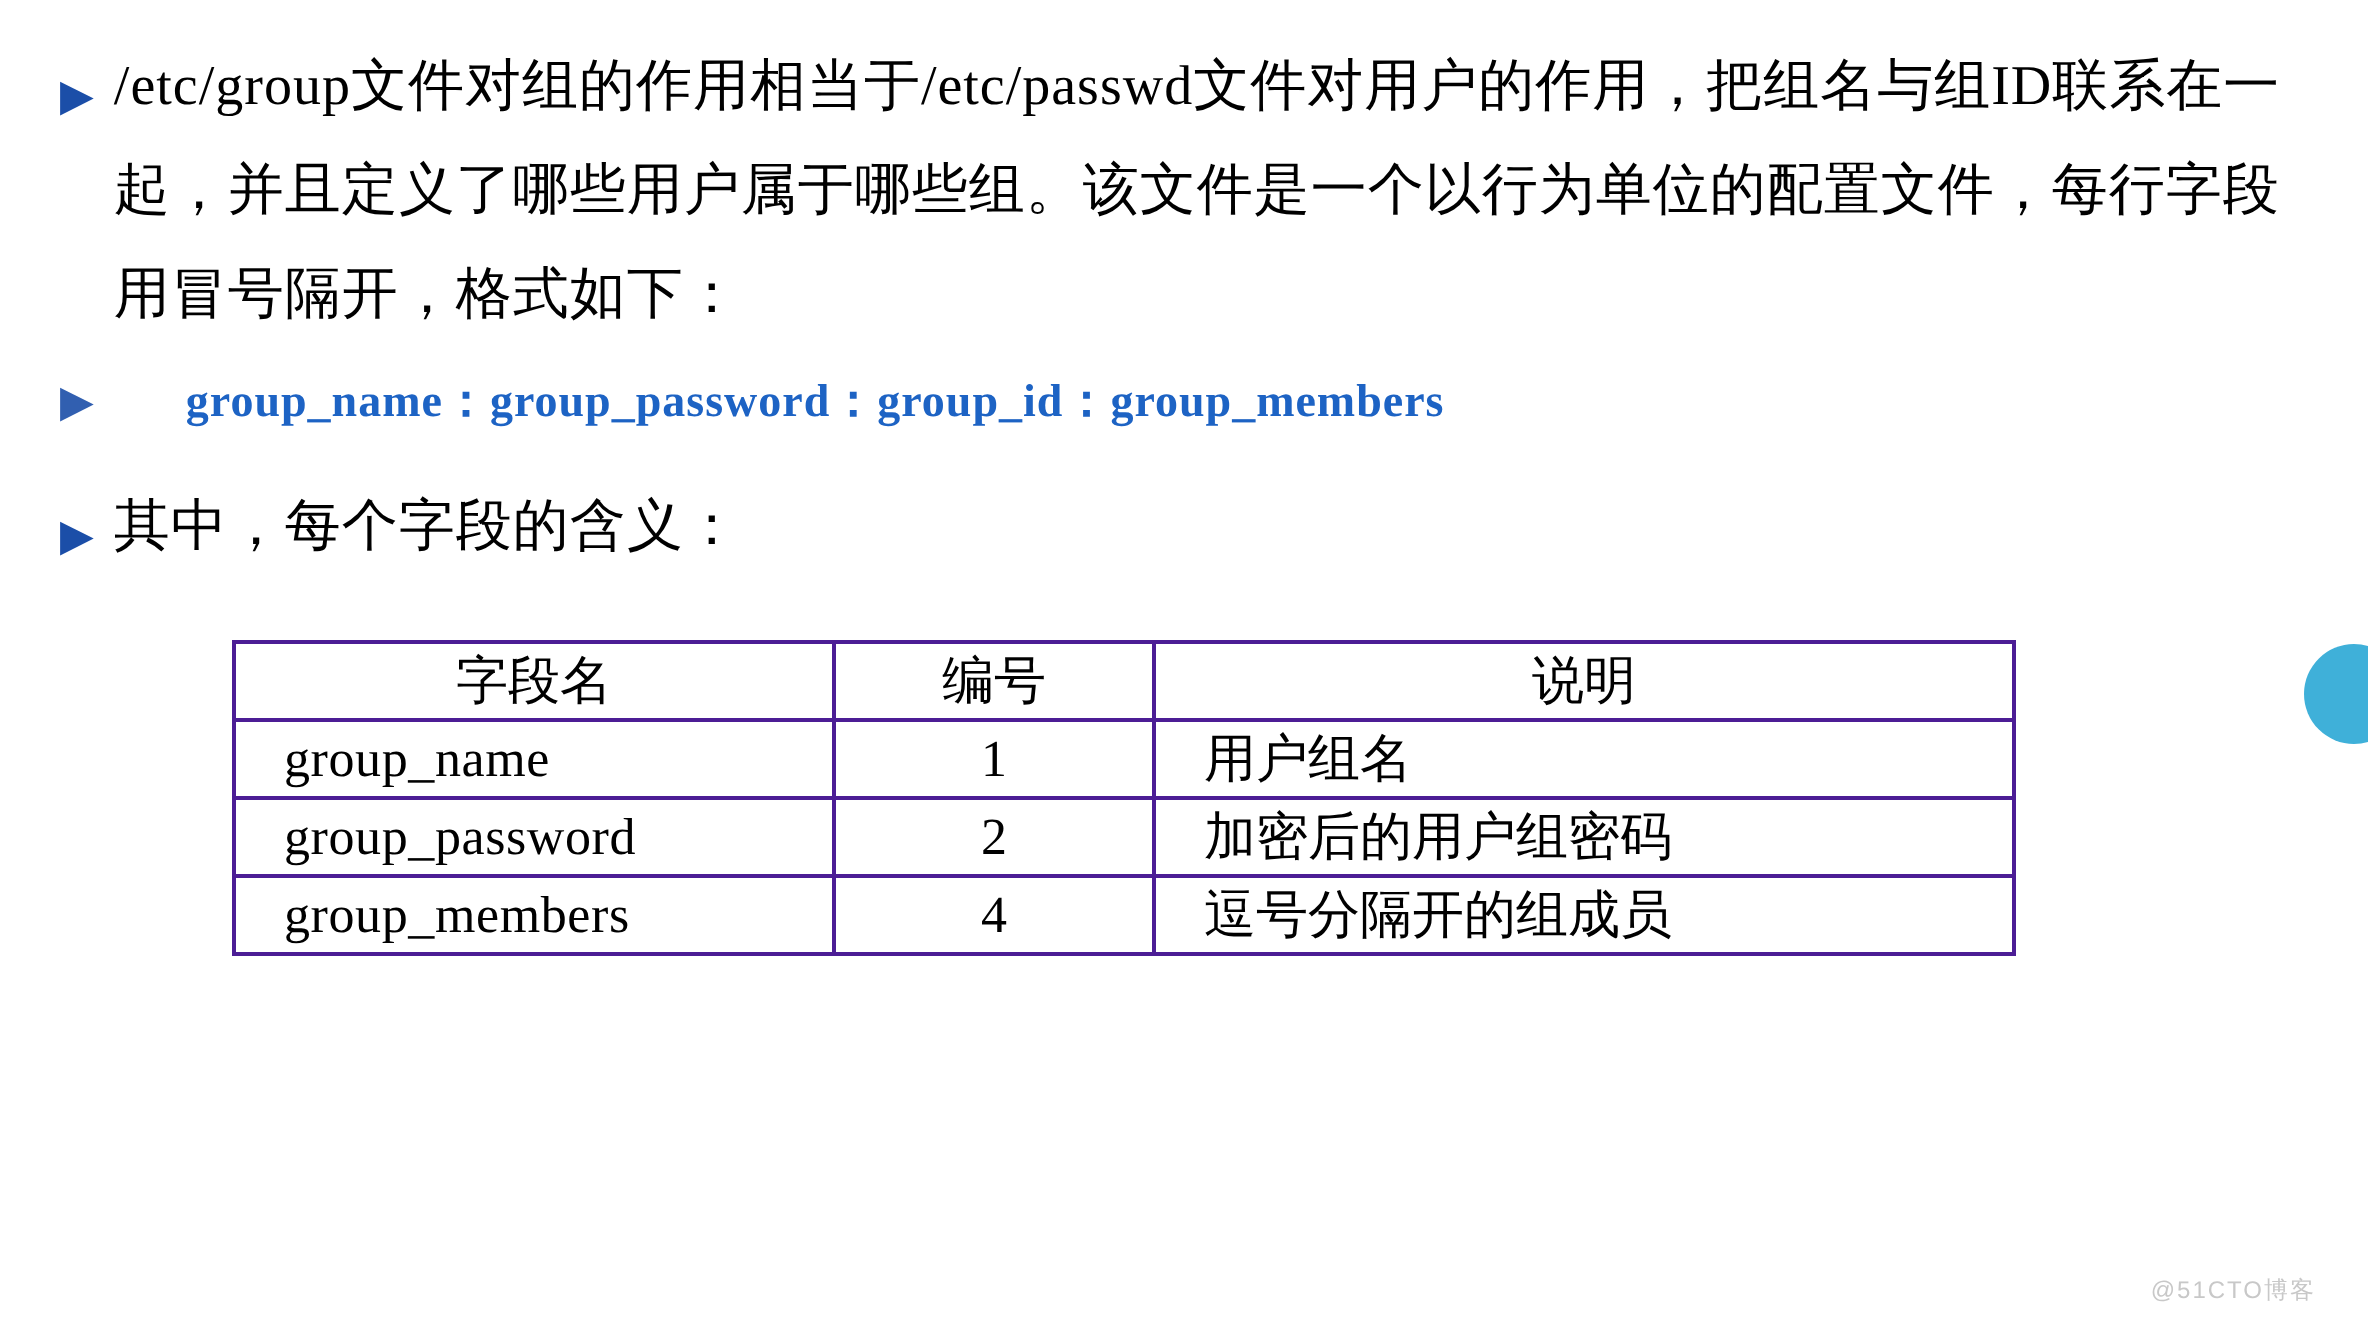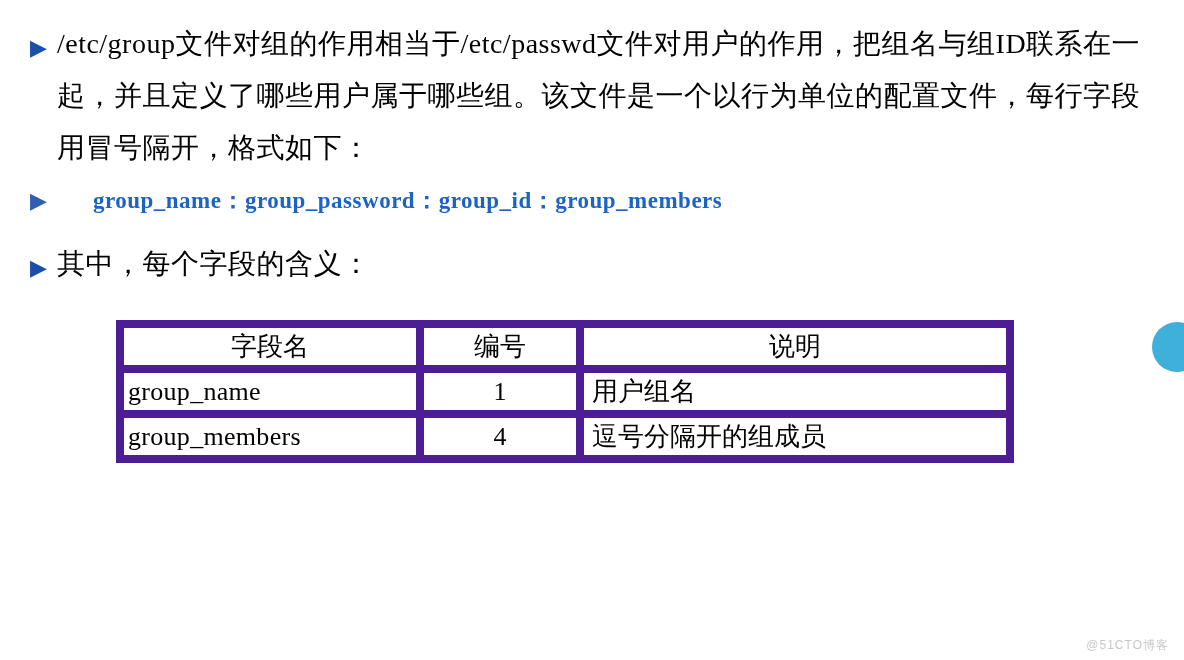--- a/index.html
+++ b/index.html
@@ -57,51 +57,51 @@
   }
   .table-wrap {
     margin-left: 86px;
     margin-top: 30px;
   }
   table {
     border-collapse: collapse;
     font-family: "SimSun", "Songti SC", "Times New Roman", serif;
   }
   th, td {
-    border: 8px solid #4c1d95;
+    border: 2px solid #4c1d95;
     font-size: 26px;
     color: #000;
     vertical-align: middle;
     height: 38px;
     box-sizing: border-box;
   }
   th {
     font-weight: 400;
     text-align: center;
   }
   col.c1 { width: 300px; }
   col.c2 { width: 160px; }
   col.c3 { width: 430px; }
-  td.name { padding-left: 4px; text-align: left; font-family: "Times New Roman", serif; letter-spacing: 0.3px; }
+  td.name { padding-left: 24px; text-align: left; font-family: "Times New Roman", serif; letter-spacing: 0.3px; }
   td.num  { text-align: center; font-family: "Times New Roman", serif; }
-  td.desc { padding-left: 8px; text-align: left; }
+  td.desc { padding-left: 24px; text-align: left; }
   .circle {
     position: absolute;
     right: 0px;
     top: 322px;
     width: 50px;
     height: 50px;
     background: #3fb0d9;
     border-radius: 50%;
     clip-path: inset(0 0 0 0);
     transform: translateX(18px);
   }
   .watermark {
     position: absolute;
-    right: 15px;
+    right: 26px;
     bottom: 6px;
     font-size: 12px;
     color: #c8c8c8;
     font-family: Arial, sans-serif;
     letter-spacing: 1px;
   }
 </style>
 </head>
 <body>
 
@@ -136,20 +136,25 @@
           <th>说明</th>
         </tr>
       </thead>
       <tbody>
         <tr>
           <td class="name">group_name</td>
           <td class="num">1</td>
           <td class="desc">用户组名</td>
         </tr>
         <tr>
+          <td class="name">group_password</td>
+          <td class="num">2</td>
+          <td class="desc">加密后的用户组密码</td>
+        </tr>
+        <tr>
           <td class="name">group_members</td>
           <td class="num">4</td>
           <td class="desc">逗号分隔开的组成员</td>
         </tr>
       </tbody>
     </table>
   </div>
 
 </div>
 

